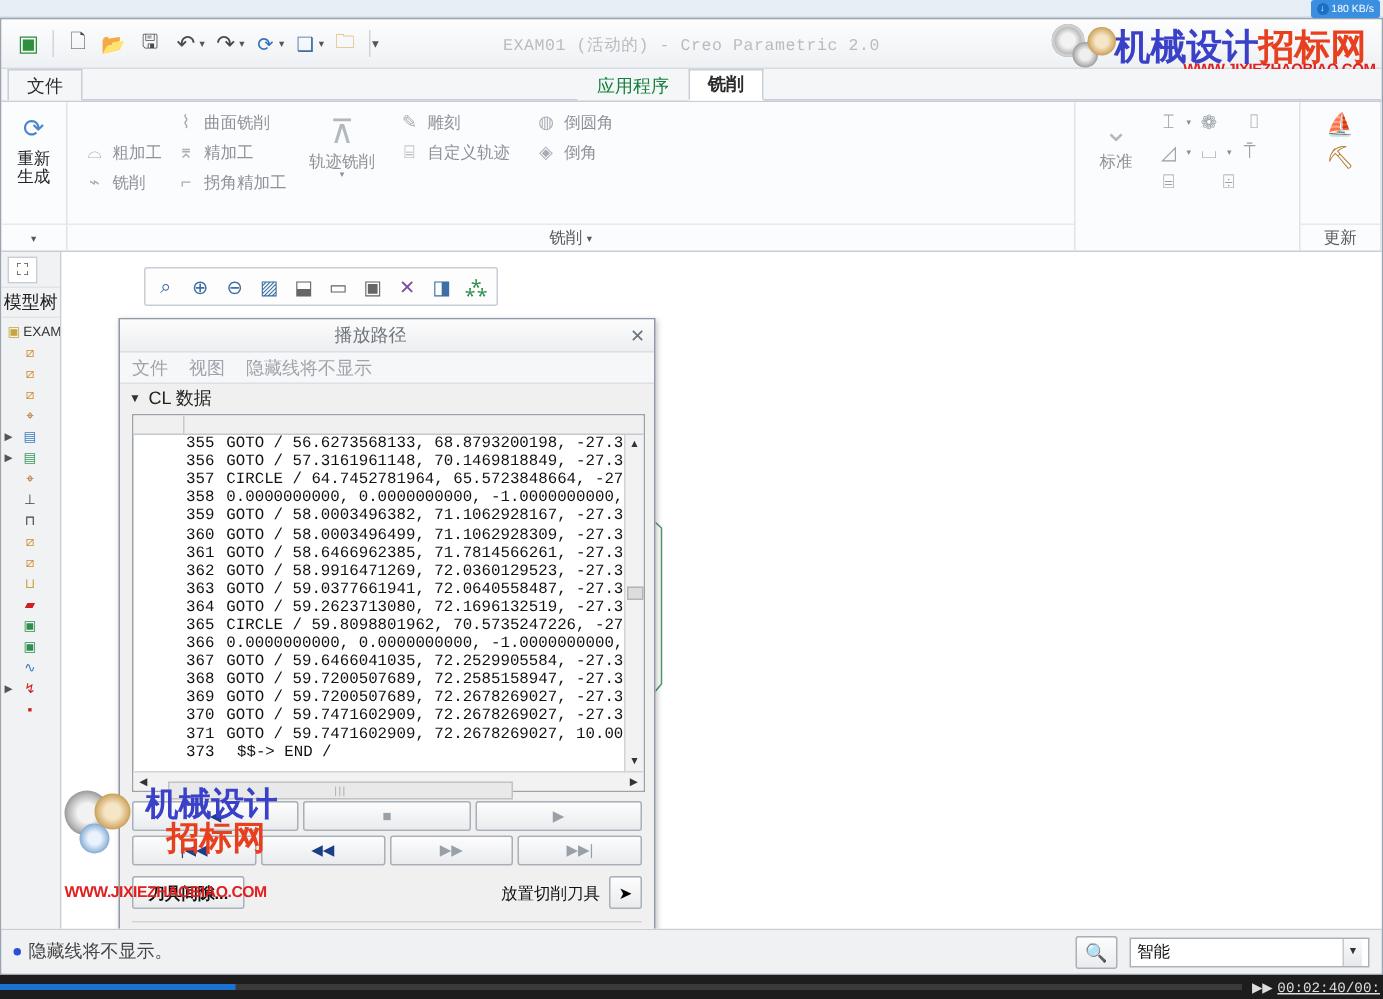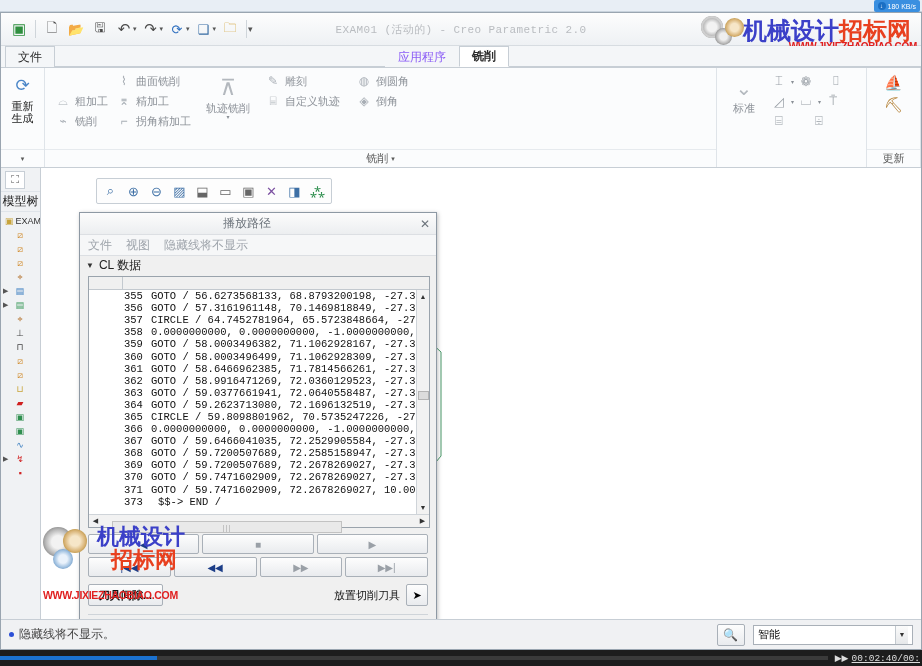--- a/index.html
+++ b/index.html
@@ -82,21 +82,21 @@
     height:22px;background:#f4f6f8;border-bottom:1px solid #c7ced5;
     display:flex;align-items:flex-end;padding-left:4px;position:relative;
   }
   .rtab{
     height:21px;padding:0 12px;font-size:12px;color:#2b2b2b;
     display:flex;align-items:center;border:1px solid transparent;
     border-bottom:none;
   }
   .rtab.file{background:#f4f6f8;border-color:#c7ced5;border-bottom-color:#fff;}
   .rtab.active{background:#ffffff;border-color:#c7ced5;border-bottom:1px solid #fff;font-weight:bold;}
-  .rtab.dim{color:#8b5cf6;}
+  .rtab.dim{color:#15803d;}
   #tabspacer{flex:1;border-bottom:1px solid #c7ced5;}
 
   
   #ribbon{
     height:100px;background:#fbfcfd;border-bottom:1px solid #c7ced5;
     display:flex;position:relative;
   }
   .rgroup{display:flex;flex-direction:column;border-right:1px solid #dfe4e9;}
   .rgroup-body{flex:1;display:flex;align-items:flex-start;padding:4px 6px;}
   .rgroup-label{

